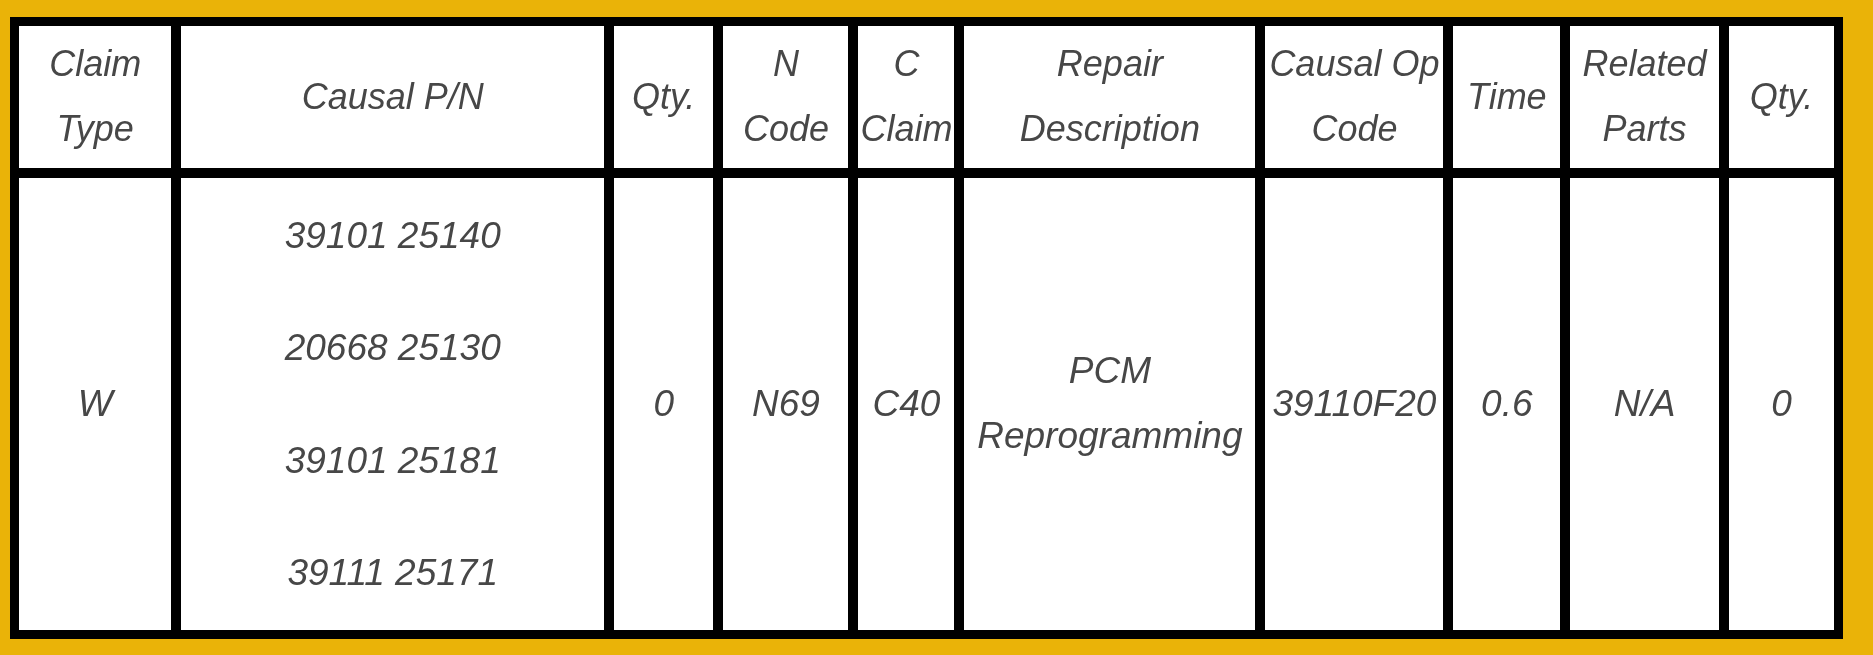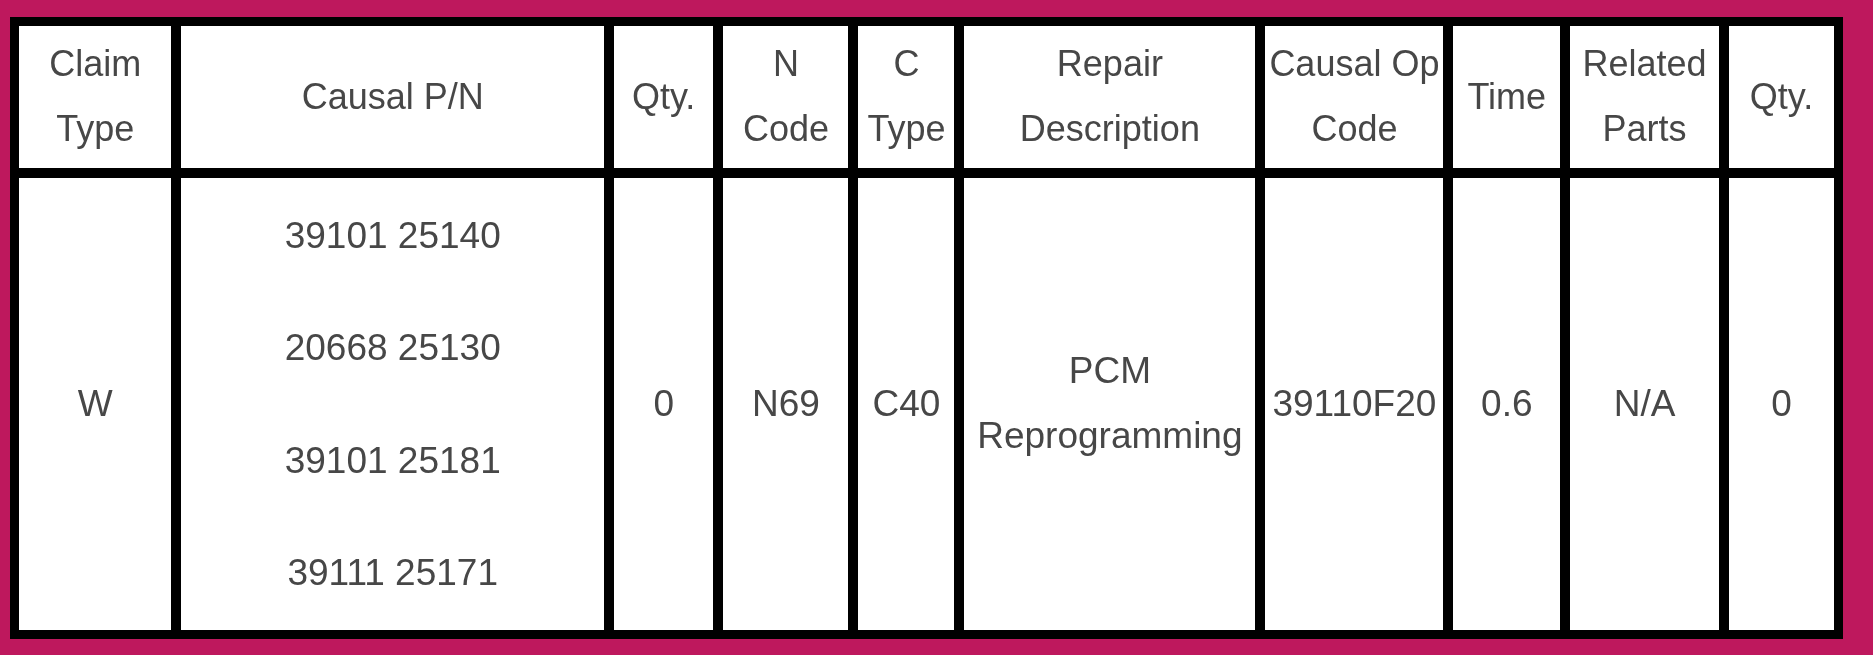--- a/index.html
+++ b/index.html
@@ -8,21 +8,22 @@
     background: #ffffff;
     width: 1873px;
     height: 655px;
     overflow: hidden;
     font-family: "Liberation Sans", sans-serif;
   }
   .page {
     position: relative;
     width: 1873px;
     height: 655px;
-    background: #be185d;
+    background: #eab308;
+    font-style: italic;
   }
   table.claim-table {
     position: absolute;
     left: 10px;
     top: 17px;
     width: 1833px;
     height: 622px;
     border-collapse: separate;
     border-spacing: 0;
     border: 4px solid #000000;
@@ -83,21 +84,21 @@
       <col style="width: 6.4%">
       <col style="width: 8.7%">
       <col style="width: 6.3%">
     </colgroup>
     <thead>
       <tr>
         <th>Claim Type</th>
         <th>Causal P/N</th>
         <th>Qty.</th>
         <th>N Code</th>
-        <th>C Type</th>
+        <th>C Claim</th>
         <th>Repair Description</th>
         <th>Causal Op Code</th>
         <th>Time</th>
         <th>Related Parts</th>
         <th>Qty.</th>
       </tr>
     </thead>
     <tbody>
       <tr>
         <td>W</td>

